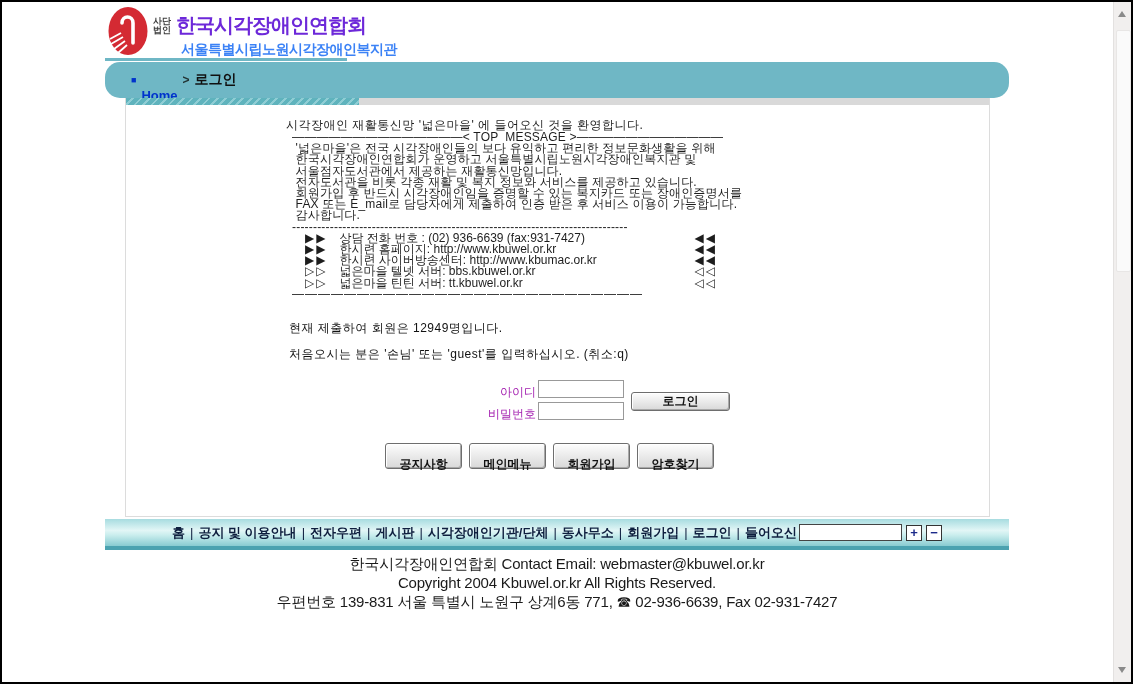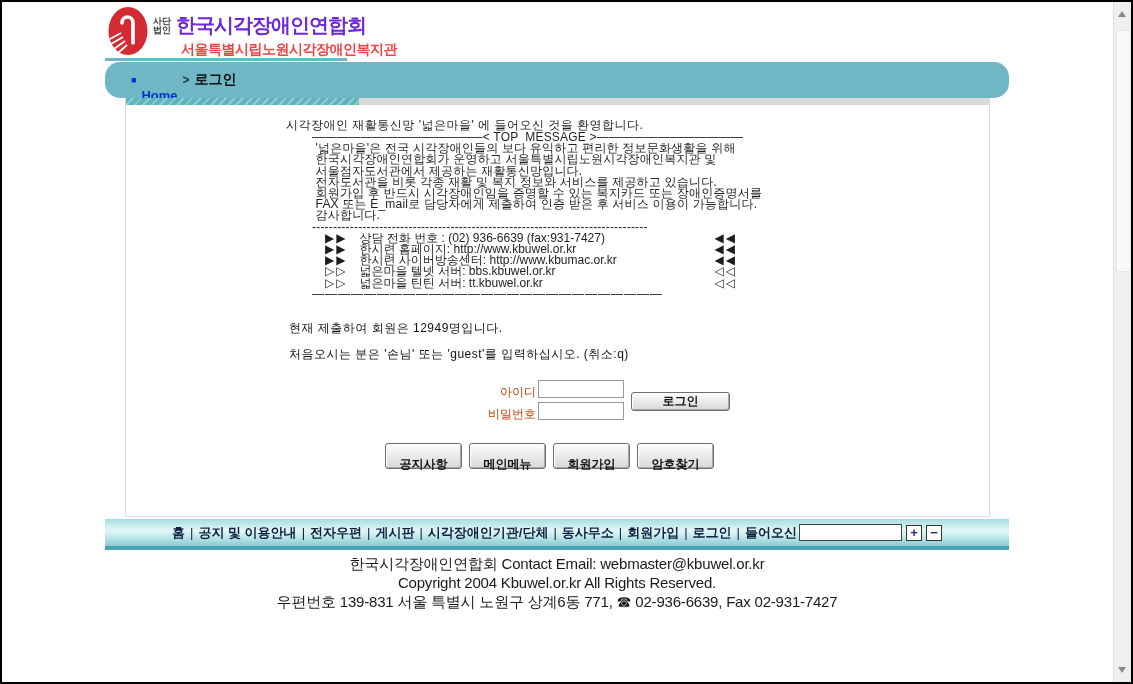--- a/index.html
+++ b/index.html
@@ -8,52 +8,52 @@
     border:2px solid #000;background:#fff;overflow:hidden;
     font-family:Liberation Sans, sans-serif;color:#111;
   }
   
   .site-header{position:absolute;left:105px;top:4px;display:flex;align-items:flex-start;}
   .logo-mark{flex:0 0 auto;margin-right:4px;}
   .logo-text{display:flex;flex-direction:column;justify-content:flex-start;padding-top:6px;}
   .logo-row1{display:flex;align-items:center;}
   .corp-type{display:inline-block;width:20px;font-size:9px;line-height:9px;font-weight:bold;color:#3b3b3b;word-break:break-all;margin-right:3px;}
   .org-name{font-size:20px;font-weight:bold;color:#6d28d9;letter-spacing:-1px;}
-  .org-sub{font-size:14px;font-weight:bold;color:#ef4444;letter-spacing:-0.5px;margin-top:2px;margin-left:-18px;padding-left:46px;}
+  .org-sub{font-size:14px;font-weight:bold;color:#3b82f6;letter-spacing:-0.5px;margin-top:2px;margin-left:-18px;padding-left:46px;}
   .logo-underline{position:absolute;left:103px;top:56px;width:242px;height:3px;background:#6fb7c5;}
   
   .crumb-bar{
     position:absolute;left:103px;top:60px;width:904px;height:36px;
     background:#6fb7c5;border-radius:15px;box-sizing:border-box;
     display:flex;align-items:center;padding-left:26px;
   }
   .crumb-bullet{color:#0033cc;font-size:9px;margin-right:5px;}
   .crumb-home{color:#0033cc;font-weight:bold;font-size:13px;text-decoration:none;cursor:pointer;margin-top:30px;}
   .crumb-sep{color:#233;font-size:12px;margin:0 5px;font-weight:bold;}
   .crumb-current{color:#101010;font-weight:bold;font-size:14px;}
   
   .content-box{
     position:absolute;left:123px;top:96px;width:865px;height:419px;background:#fff;
     border:1px solid #dcdcdc;border-top:none;box-sizing:border-box;
   }
   .progress{position:absolute;left:0;top:0;width:100%;height:7px;background:#d9d9d9;}
   .progress-fill{position:absolute;left:0;top:0;height:100%;width:27%;
     background:repeating-linear-gradient(135deg,#5fb3bd 0 4px,#8fcdd4 4px 6px);}
   .welcome{position:absolute;left:160px;top:12px;font-size:12px;color:#1d1d1d;letter-spacing:0.5px;white-space:nowrap;margin-top:7px;}
-  .term-block{position:absolute;left:186px;top:34px;font-size:12px;color:#1d1d1d;}
+  .term-block{position:absolute;left:166px;top:34px;font-size:12px;color:#1d1d1d;}
   .term-block pre{margin:0;font-family:inherit;font-size:12px;line-height:11.2px;letter-spacing:0.2px;}
   .info-line{position:relative;width:412px;line-height:11.2px;white-space:nowrap;padding-left:13px;}
   .info-arrow-l{letter-spacing:2px;}
   .info-text{margin-left:12px;}
   .info-arrow-r{position:absolute;right:0;top:0;letter-spacing:2px;}
   .term-rule{line-height:11.2px;white-space:nowrap;letter-spacing:1px;}
   .member-line{position:absolute;left:163px;top:222px;font-size:12px;letter-spacing:0.5px;white-space:nowrap;}
   .hint-line{position:absolute;left:163px;top:248px;font-size:12px;letter-spacing:0.5px;white-space:nowrap;}
   
-  .form-label{position:absolute;width:80px;text-align:right;font-size:12px;color:#c2410c;white-space:nowrap;}
+  .form-label{position:absolute;width:80px;text-align:right;font-size:12px;color:#a21caf;white-space:nowrap;}
   .id-label{left:330px;top:286px;}
   .pw-label{left:330px;top:308px;}
   .text-input{position:absolute;box-sizing:border-box;border:1px solid #999;background:#fff;font-size:12px;padding:1px 3px;font-family:inherit;}
   .id-input{left:412px;top:282px;width:86px;height:18px;}
   .pw-input{left:412px;top:304px;width:86px;height:18px;}
   .bevel-btn{
     box-sizing:border-box;background:linear-gradient(#fdfdfd,#d8d8d8);
     border:1px solid #6e6e6e;border-radius:3px;
     box-shadow:inset 1px 1px 0 #fff, inset -1px -1px 0 #a8a8a8;
     font-family:inherit;font-weight:bold;color:#111;cursor:pointer;text-align:center;

